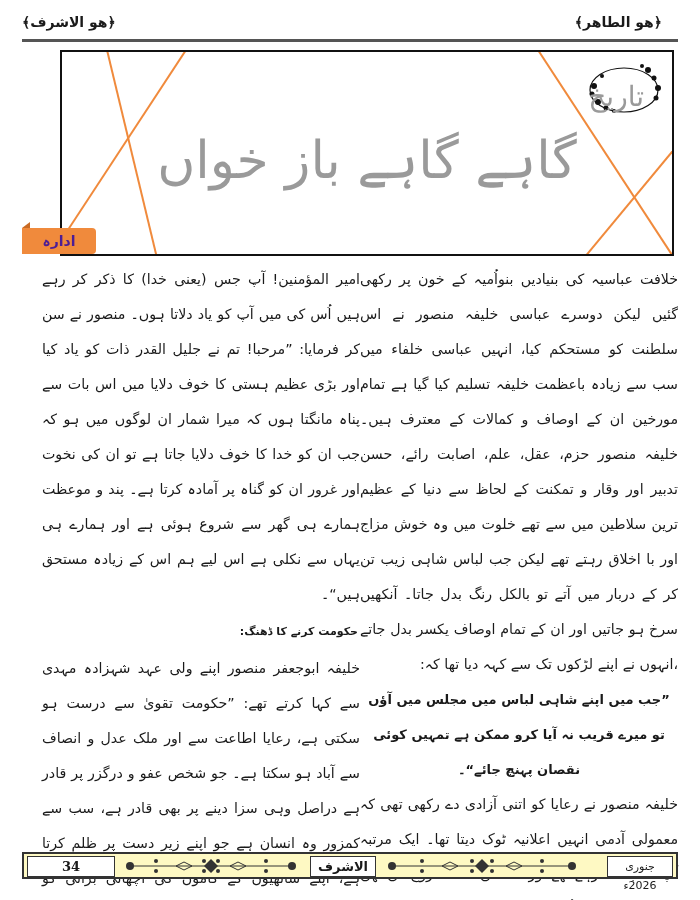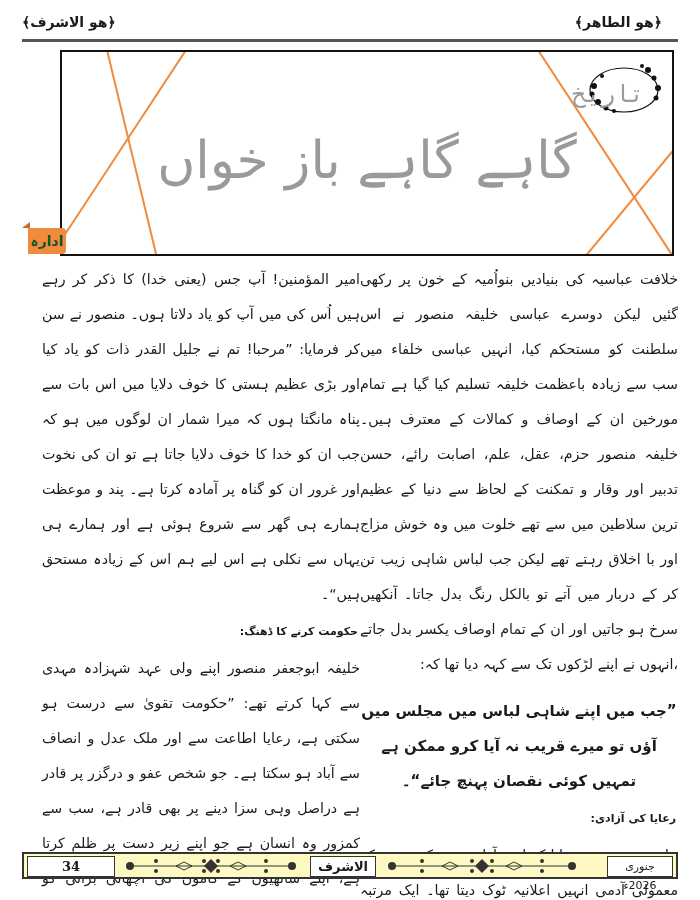--- a/index.html
+++ b/index.html
@@ -11,33 +11,33 @@
   .rh-left { left: 0; }
   .rh-rule { position: absolute; top: 39px; left: 22px; right: 22px; height: 3px; background: #555; }
 
   .banner { position: absolute; top: 50px; left: 60px; width: 614px; height: 206px;
             border: 2px solid #111; background: #fff; overflow: hidden; box-sizing: border-box; }
   .banner svg.lines { position: absolute; left: 0; top: 0; }
   .banner-title { position: absolute; top: 78px; left: 0; right: 0; text-align: center;
                   font-size: 52px; color: #9a9a9a; direction: rtl; font-family: "DejaVu Serif", serif;
                   letter-spacing: 2px; }
   .emblem { position: absolute; top: 6px; right: 8px; width: 80px; height: 64px; }
-  .emblem-text { position: absolute; top: 22px; right: 20px; font-size: 24px; color: #9a9a9a;
-                 font-family: Liberation Mono, monospace; direction: rtl; }
-  .tag { position: absolute; top: 228px; left: 28px; width: 38px; height: 26px; background: #f08a3c;
-         color: #14532d; font-weight: bold; font-size: 14px; text-align: center; line-height: 26px;
+  .emblem-text { position: absolute; top: 22px; right: 20px; font-size: 28px; color: #9a9a9a;
+                 font-family: Liberation Serif, serif; direction: rtl; }
+  .tag { position: absolute; top: 228px; left: 22px; width: 74px; height: 26px; background: #f08a3c;
+         color: #4c1d95; font-weight: bold; font-size: 14px; text-align: center; line-height: 26px;
          border-radius: 0 4px 4px 0; direction: rtl; }
   .tag-notch { position: absolute; top: 222px; left: 22px; width: 0; height: 0;
                border-top: 6px solid transparent; border-right: 8px solid #c96a23; }
 
   .col { position: absolute; top: 262px; width: 318px; direction: rtl; text-align: justify; }
   .col-right { right: 22px; }
   .col-left { left: 42px; }
   .col p { margin: 0; font-size: 14.2px; line-height: 35px; font-family: "DejaVu Sans", sans-serif; }
-  .col p.quote { font-weight: bold; font-size: 15px; text-align: center; margin-top: 12px; }
+  .col p.quote { font-weight: bold; font-size: 13px; text-align: center; }
   .col h3 { margin: 2px; font-size: 11px; line-height: 35px; font-weight: bold; }
 
   .footer { position: absolute; top: 852px; left: 22px; width: 656px; height: 27px;
             border: 2px solid #333; box-sizing: border-box; background: #fef9c3; }
   .f-box { position: absolute; top: 2px; height: 19px; border: 1.5px solid #333; background: #fff;
            font-size: 13px; line-height: 19px; text-align: center; font-weight: bold; }
   .f-page { left: 3px; width: 86px; font-family: "DejaVu Serif", serif; }
   .f-mag { left: 286px; width: 64px; direction: rtl; }
   .f-date { right: 3px; width: 64px; direction: rtl; font-size: 11px; font-weight: normal; }
   .f-orn { position: absolute; top: 3px; height: 18px; }
@@ -78,21 +78,20 @@
     <span class="emblem-text">تاریخ</span>
   </div>
   <div class="banner-title">گاہے گاہے باز خواں</div>
 </div>
 <div class="tag-notch"></div>
 <div class="tag">ادارہ</div>
 
 <div class="col col-right" id="col-right">
     <p>خلافت عباسیہ کی بنیادیں بنواُمیہ کے خون پر رکھی گئیں لیکن دوسرے عباسی خلیفہ منصور نے اس سلطنت کو مستحکم کیا، انہیں عباسی خلفاء میں سب سے زیادہ باعظمت خلیفہ تسلیم کیا گیا ہے تمام مورخین ان کے اوصاف و کمالات کے معترف ہیں۔ خلیفہ منصور حزم، عقل، علم، اصابت رائے، حسن تدبیر اور وقار و تمکنت کے لحاظ سے دنیا کے عظیم ترین سلاطین میں سے تھے خلوت میں وہ خوش مزاج اور با اخلاق رہتے تھے لیکن جب لباس شاہی زیب تن کر کے دربار میں آتے تو بالکل رنگ بدل جاتا۔ آنکھیں سرخ ہو جاتیں اور ان کے تمام اوصاف یکسر بدل جاتے ،انہوں نے اپنے لڑکوں تک سے کہہ دیا تھا کہ:</p>
     <p class="quote">”جب میں اپنے شاہی لباس میں مجلس میں آؤں تو میرے قریب نہ آیا کرو ممکن ہے تمہیں کوئی نقصان پہنچ جائے“۔</p>
-    <h3>رعایا کی آزادی:</h3>
     <p>خلیفہ منصور نے رعایا کو اتنی آزادی دے رکھی تھی کہ معمولی آدمی انہیں اعلانیہ ٹوک دیتا تھا۔ ایک مرتبہ آپ خطبہ دے رہے تھے اور خدا کی حمد شروع کی تھی کہ ایک شخص نے اُٹھ کر کہا:</p>
   </div>
 <div class="col col-left" id="col-left">
     <p>امیر المؤمنین! آپ جس (یعنی خدا) کا ذکر کر رہے ہیں اُس کی میں آپ کو یاد دلاتا ہوں۔ منصور نے سن کر فرمایا: ”مرحبا! تم نے جلیل القدر ذات کو یاد کیا اور بڑی عظیم ہستی کا خوف دلایا میں اس بات سے پناہ مانگتا ہوں کہ میرا شمار ان لوگوں میں ہو کہ جب ان کو خدا کا خوف دلایا جاتا ہے تو ان کی نخوت اور غرور ان کو گناہ پر آمادہ کرتا ہے۔ پند و موعظت ہمارے ہی گھر سے شروع ہوئی ہے اور ہمارے ہی یہاں سے نکلی ہے اس لیے ہم اس کے زیادہ مستحق ہیں“۔</p>
     <h3>حکومت کرنے کا ڈھنگ:</h3>
     <p>خلیفہ ابوجعفر منصور اپنے ولی عہد شہزادہ مہدی سے کہا کرتے تھے: ”حکومت تقویٰ سے درست ہو سکتی ہے، رعایا اطاعت سے اور ملک عدل و انصاف سے آباد ہو سکتا ہے۔ جو شخص عفو و درگزر پر قادر ہے دراصل وہی سزا دینے پر بھی قادر ہے، سب سے کمزور وہ انسان ہے جو اپنے زیر دست پر ظلم کرتا ہے، اپنے ساتھیوں کے کاموں کی اچھائی برائی کو جانچو اور اس کے مطابق ان کو اس سے رُک جانے کا مشورہ دو۔ کسی ایسی مجلس میں نہ</p>
   </div>
 
 <div class="footer">
   <div class="f-box f-page">34</div>

